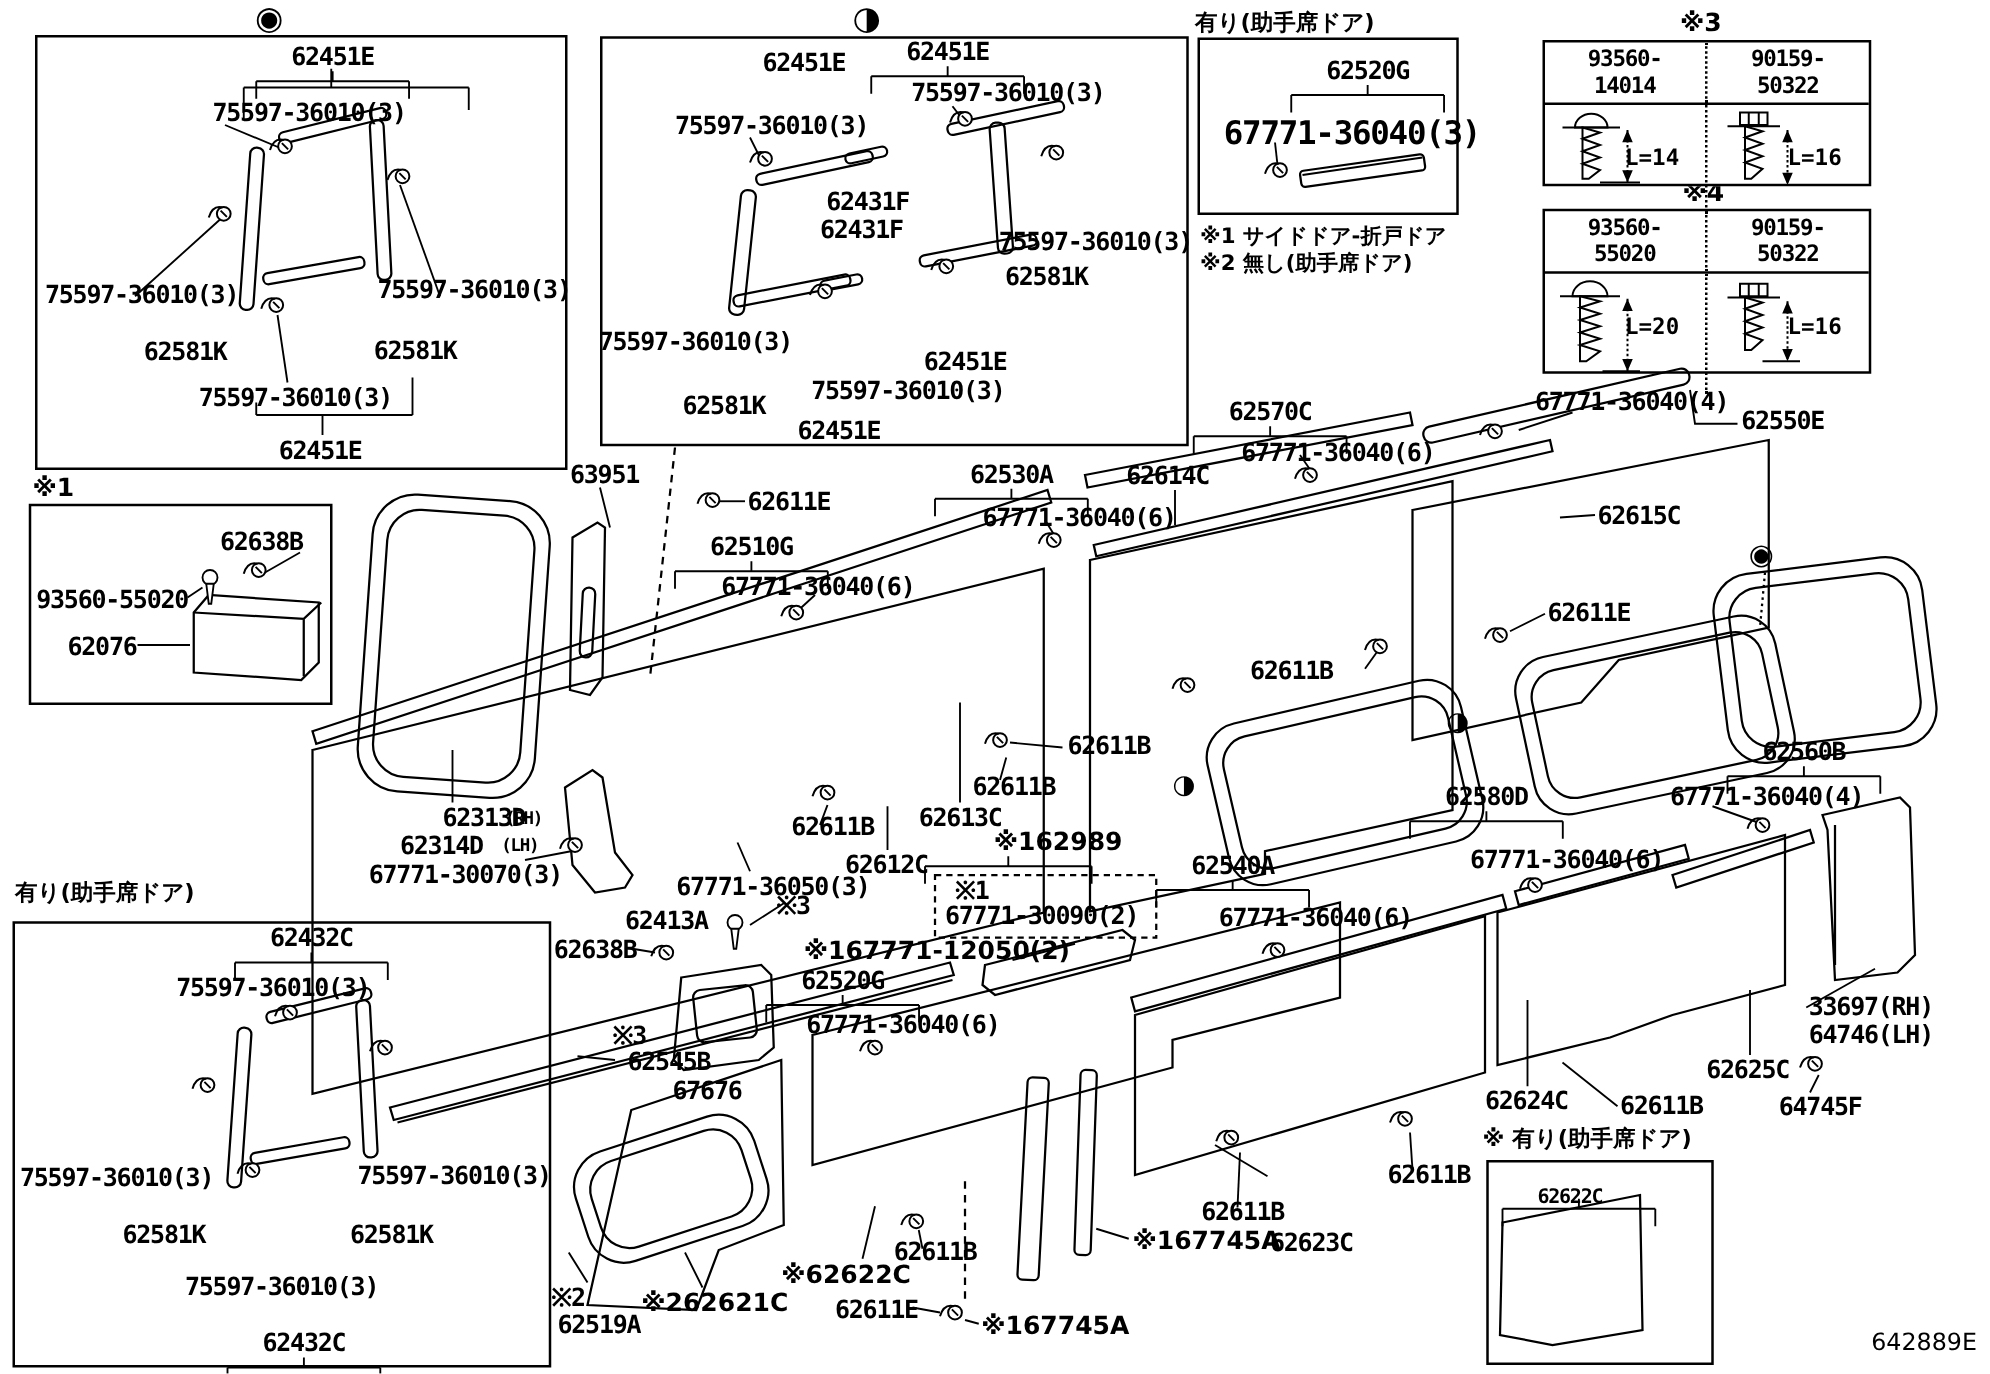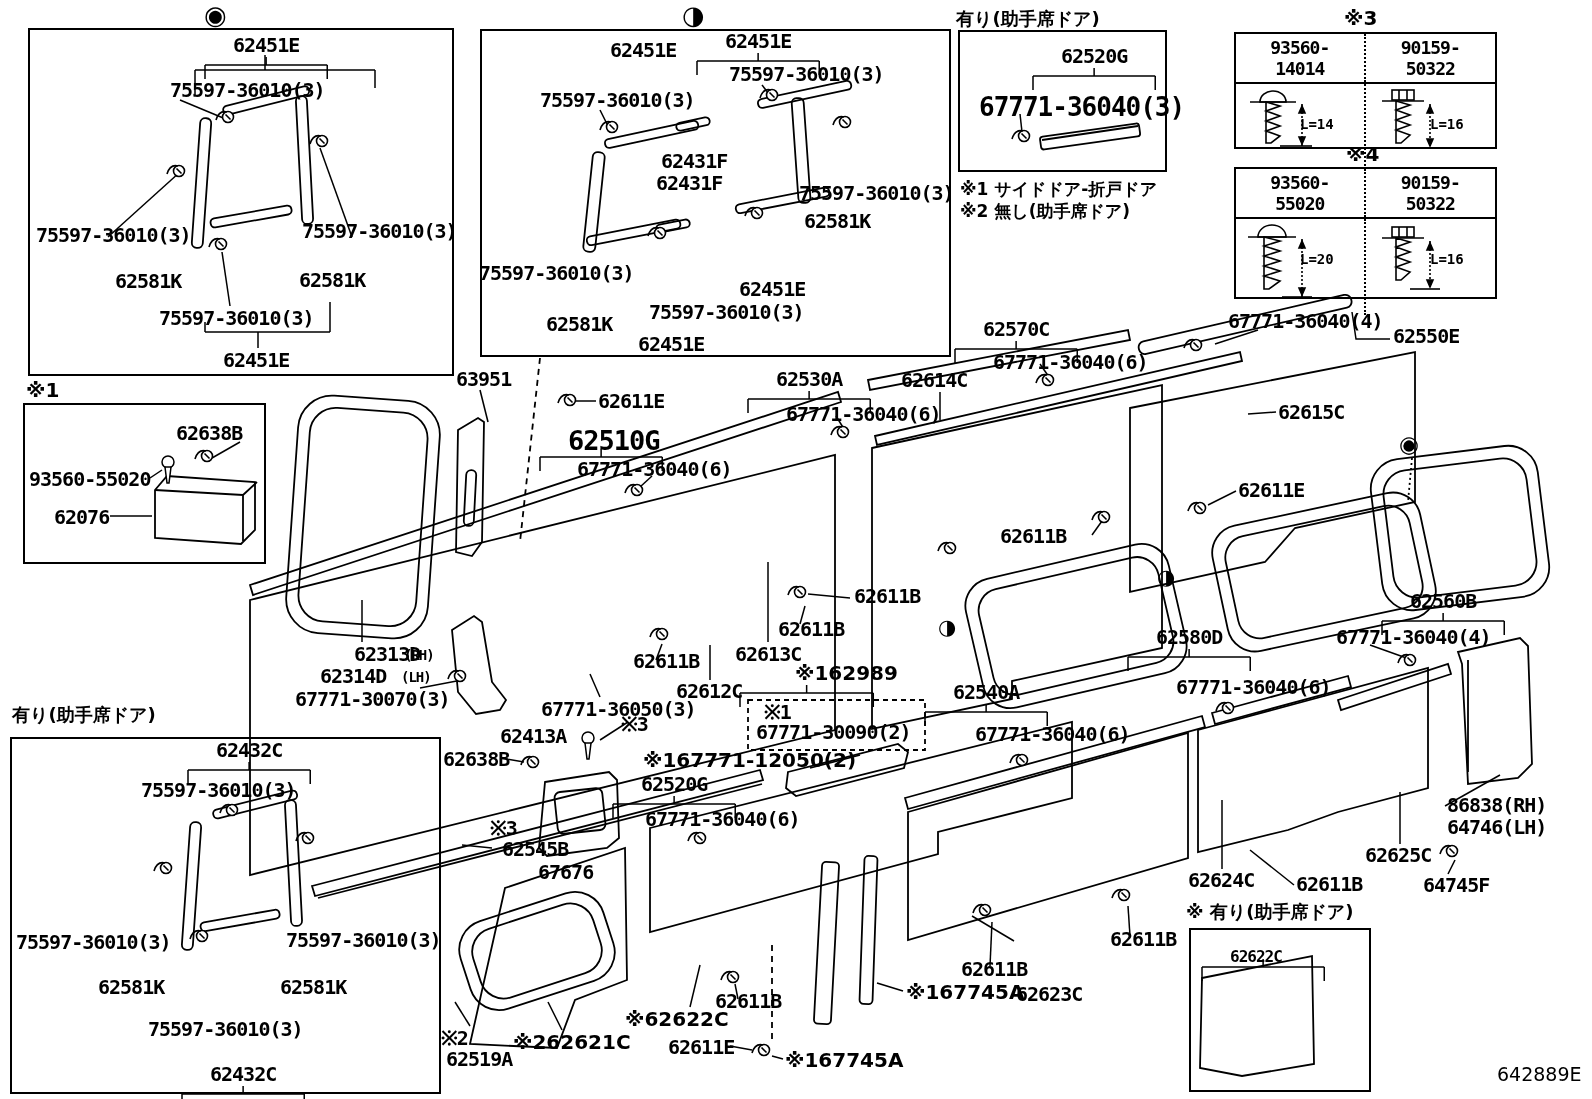--- a/index.html
+++ b/index.html
@@ -14,21 +14,21 @@
   .box-title{position:absolute;font-weight:bold;font-size:18px;white-space:nowrap;
              font-family:"DejaVu Sans",sans-serif;line-height:1;}
   .screw-table{position:absolute;border:2px solid #000;background:#fff;}
   .screw-table .hdr{display:grid;grid-template-columns:1fr 1fr;border-bottom:2px solid #000;}
   .screw-table .hdr div{font-weight:bold;font-size:18px;letter-spacing:-1px;text-align:center;
                         padding:3px 16px;}
   .screw-table .hdr div:first-child{border-right:2px dotted #000;}
   .screw-table .bod{display:grid;grid-template-columns:1fr 1fr;}
   .screw-table .bod .cell{position:relative;height:82px;}
   .screw-table .bod .cell:first-child{border-right:2px dotted #000;}
-  .len-label{position:absolute;left:64px;top:32px;font-weight:bold;font-size:14px;}
+  .len-label{position:absolute;left:64px;top:32px;font-weight:bold;font-size:18px;}
   .diagram-code{position:absolute;font-size:19px;font-family:"DejaVu Sans",sans-serif;}
 </style>
 </head>
 <body>
 
 <div id="canvas">
 
   <div class="frame-box" style="left:28px;top:28px;width:422px;height:344px;"></div>
   <div class="frame-box" style="left:480px;top:29px;width:467px;height:324px;"></div>
   <div class="frame-box" style="left:958px;top:30px;width:205px;height:138px;"></div>
@@ -340,21 +340,21 @@
       <div class="part-label" style="left: 649px; top: 302px; font-size: 20px;">75597-36010(3)</div>
       <div class="part-label" style="left: 739px; top: 279px; font-size: 20px;">62451E</div>
       <div class="part-label" style="left: 638px; top: 334px; font-size: 20px;">62451E</div>
       <div class="part-label" style="left: 1061px; top: 46px; font-size: 20px;">62520G</div>
       <div class="part-label" style="left: 979px; top: 94px; font-size: 26px;">67771-36040(3)</div>
       <div class="part-label" style="left: 176px; top: 423px; font-size: 20px;">62638B</div>
       <div class="part-label" style="left: 29px; top: 469px; font-size: 20px;">93560-55020</div>
       <div class="part-label" style="left: 54px; top: 507px; font-size: 20px;">62076</div>
       <div class="part-label" style="left: 456px; top: 369px; font-size: 20px;">63951</div>
       <div class="part-label" style="left: 598px; top: 391px; font-size: 20px;">62611E</div>
-      <div class="part-label" style="left: 568px; top: 427px; font-size: 27px;">62510G</div>
+      <div class="part-label" style="left: 568px; top: 427px; font-size: 20px;">62510G</div>
       <div class="part-label" style="left: 577px; top: 459px; font-size: 20px;">67771-36040(6)</div>
       <div class="part-label" style="left: 776px; top: 369px; font-size: 20px;">62530A</div>
       <div class="part-label" style="left: 786px; top: 404px; font-size: 20px;">67771-36040(6)</div>
       <div class="part-label" style="left: 983px; top: 319px; font-size: 20px;">62570C</div>
       <div class="part-label" style="left: 993px; top: 352px; font-size: 20px;">67771-36040(6)</div>
       <div class="part-label" style="left: 901px; top: 370px; font-size: 20px;">62614C</div>
       <div class="part-label" style="left: 1228px; top: 311px; font-size: 20px;">67771-36040(4)</div>
       <div class="part-label" style="left: 1393px; top: 326px; font-size: 20px;">62550E</div>
       <div class="part-label" style="left: 1278px; top: 402px; font-size: 20px;">62615C</div>
       <div class="part-label" style="left: 1238px; top: 480px; font-size: 20px;">62611E</div>
@@ -381,21 +381,21 @@
       <div class="part-label" style="left: 641px; top: 774px; font-size: 20px;">62520G</div>
       <div class="part-label" style="left: 645px; top: 809px; font-size: 20px;">67771-36040(6)</div>
       <div class="part-label" style="left: 764px; top: 702px; font-size: 20px;">※1</div>
       <div class="part-label" style="left: 756px; top: 722px; font-size: 20px;">67771-30090(2)</div>
       <div class="part-label" style="left: 953px; top: 682px; font-size: 20px;">62540A</div>
       <div class="part-label" style="left: 975px; top: 724px; font-size: 20px;">67771-36040(6)</div>
       <div class="part-label" style="left: 1156px; top: 627px; font-size: 20px;">62580D</div>
       <div class="part-label" style="left: 1176px; top: 677px; font-size: 20px;">67771-36040(6)</div>
       <div class="part-label" style="left: 1410px; top: 591px; font-size: 20px;">62560B</div>
       <div class="part-label" style="left: 1336px; top: 627px; font-size: 20px;">67771-36040(4)</div>
-      <div class="part-label" style="left: 1447px; top: 795px; font-size: 20px;">86838(RH)</div>
+      <div class="part-label" style="left: 1447px; top: 795px; font-size: 20px;">33697(RH)</div>
       <div class="part-label" style="left: 1447px; top: 817px; font-size: 20px;">64746(LH)</div>
       <div class="part-label" style="left: 1365px; top: 845px; font-size: 20px;">62625C</div>
       <div class="part-label" style="left: 1423px; top: 875px; font-size: 20px;">64745F</div>
       <div class="part-label" style="left: 1188px; top: 870px; font-size: 20px;">62624C</div>
       <div class="part-label" style="left: 1296px; top: 874px; font-size: 20px;">62611B</div>
       <div class="part-label" style="left: 1110px; top: 929px; font-size: 20px;">62611B</div>
       <div class="part-label" style="left: 1016px; top: 984px; font-size: 20px;">62623C</div>
       <div class="part-label" style="left: 961px; top: 959px; font-size: 20px;">62611B</div>
       <div class="part-label jp" style="left: 906px; top: 982px; font-size: 20px;">※167745A</div>
       <div class="part-label jp" style="left: 625px; top: 1009px; font-size: 20px;">※62622C</div>

